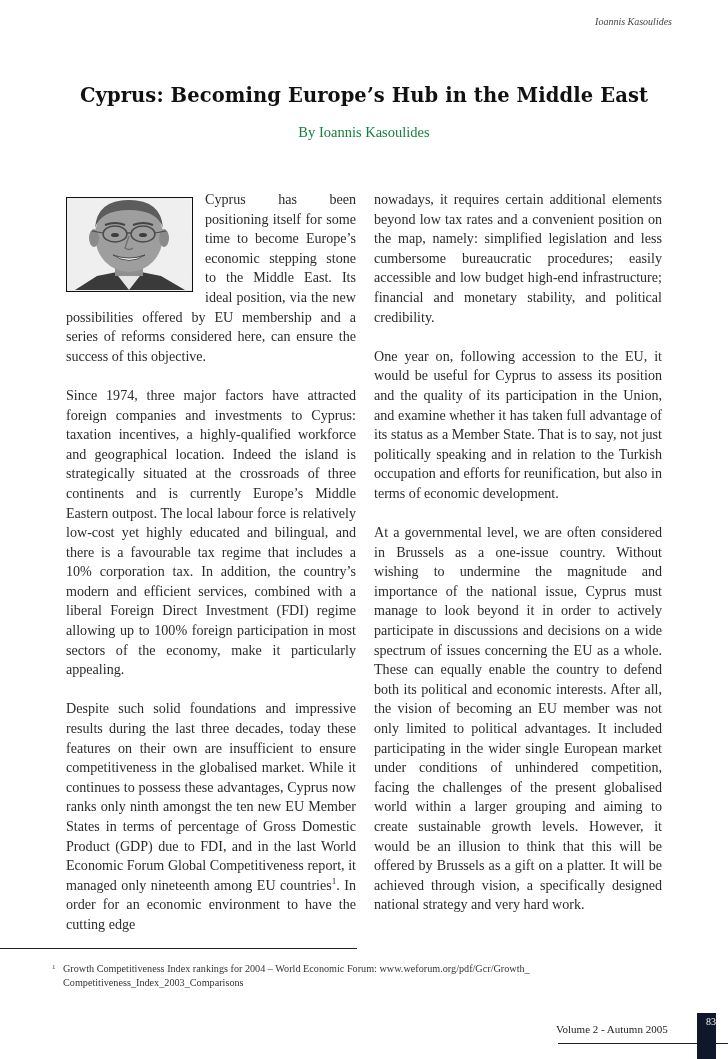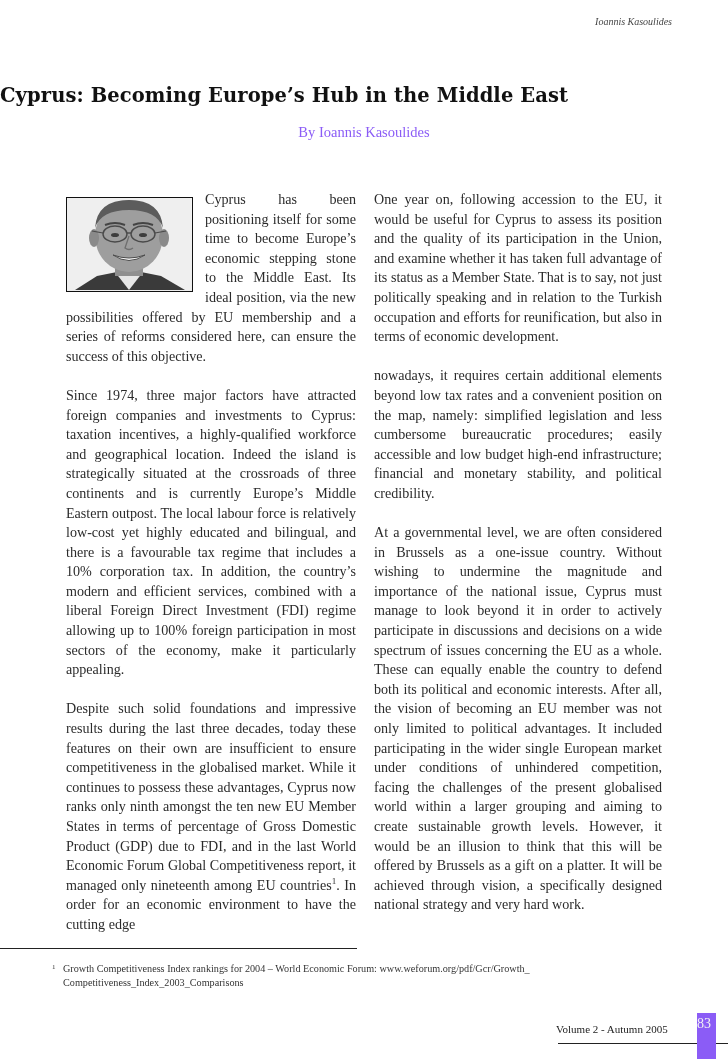--- a/index.html
+++ b/index.html
@@ -6,27 +6,27 @@
   body {
     width: 728px; height: 1059px; position: relative; overflow: hidden;
     font-family: "Liberation Serif", "DejaVu Serif", serif;
     color: #2a2a2a;
   }
   .running-head {
     position: absolute; top: 16px; right: 56px;
     font-style: italic; font-size: 10px; color: #444;
   }
   .title {
-    position: absolute; top: 84px; left: 0; width: 728px; text-align: left;
+    position: absolute; top: 84px; left: 0; width: 728px; text-align: center;
     font-family: "DejaVu Serif", serif; font-weight: bold; font-size: 19.5px;
     color: #111; letter-spacing: 0.1px;
   }
   .byline {
     position: absolute; top: 124px; left: 0; width: 728px; text-align: center;
-    font-size: 14.5px; color: #8b5cf6;
+    font-size: 14.5px; color: #15803d;
   }
   .col {
     position: absolute; font-size: 14.1px; line-height: 19.6px;
     text-align: justify; color: #2b2b2b;
   }
   .col p { margin: 0 0 19.6px 0; }
   .col-left { left: 66px; top: 190px; width: 290px; }
   .col-right { left: 374px; top: 190px; width: 288px; }
   .photo {
     float: left; width: 127px; height: 95px; margin: 7px 12px 4px 0;
@@ -52,21 +52,21 @@
   .footer-label {
     position: absolute; top: 1023px; left: 556px;
     font-size: 11px; color: #222;
   }
   .footer-rule {
     position: absolute; top: 1043px; left: 558px; width: 170px; height: 0;
     border-top: 1px solid #222;
   }
   .page-num {
     position: absolute; top: 1013px; left: 697px; width: 19px; height: 46px;
-    background: #8b5cf6; color: #f2f2f2; font-size: 14px; text-align: left;
+    background: #0f172a; color: #f2f2f2; font-size: 10px; text-align: right;
     padding-top: 3px; box-sizing: border-box;
   }
 </style>
 </head>
 <body>
 
 <div class="running-head">Ioannis Kasoulides</div>
 
 <h1 class="title" style="margin:0;">Cyprus: Becoming Europe’s Hub in the Middle East</h1>
 <div class="byline">By Ioannis Kasoulides</div>
@@ -104,22 +104,22 @@
 
       <path d="M46 57 Q62 68 78 57 Q62 63 46 57 Z" fill="#f2f2f2" stroke="#4a4a4a" stroke-width="1"></path>
     </svg>
   </div>
   <p>Cyprus has been positioning itself for some time to become Europe’s economic stepping stone to the Middle East. Its ideal position, via the new possibilities offered by EU membership and a series of reforms considered here, can ensure the success of this objective.</p>
   <p>Since 1974, three major factors have attracted foreign companies and investments to Cyprus: taxation incentives, a highly-qualified workforce and geographical location. Indeed the island is strategically situated at the crossroads of three continents and is currently Europe’s Middle Eastern outpost. The local labour force is relatively low-cost yet highly educated and bilingual, and there is a favourable tax regime that includes a 10% corporation tax.  In addition, the country’s modern and efficient services, combined with a liberal Foreign Direct Investment (FDI) regime allowing up to 100% foreign participation in most sectors of the economy, make it particularly appealing.</p>
   <p><span>Despite such solid foundations and impressive results during the last three decades, today these features on their own are insufficient to ensure competitiveness in the globalised market. While it continues to possess these advantages, Cyprus now ranks only ninth amongst the ten new EU Member States in terms of percentage of Gross Domestic Product (GDP) due to FDI, and in the last World Economic Forum Global Competitiveness report, it managed only nineteenth among EU countries</span><sup>1</sup><span>. In order for an economic environment to have the cutting edge</span></p>
 </div>
 
 <div class="col col-right">
+  <p>nowadays, it requires certain additional elements beyond low tax rates and a convenient position on the map, namely: simplified legislation and less cumbersome bureaucratic procedures; easily accessible and low budget high-end infrastructure; financial and monetary stability, and political credibility.</p>
   <p>One year on, following accession to the EU, it would be useful for Cyprus to assess its position and the quality of its participation in the Union, and examine whether it has taken full advantage of its status as a Member State. That is to say, not just politically speaking and in relation to the Turkish occupation and efforts for reunification, but also in terms of economic development.</p>
-  <p>nowadays, it requires certain additional elements beyond low tax rates and a convenient position on the map, namely: simplified legislation and less cumbersome bureaucratic procedures; easily accessible and low budget high-end infrastructure; financial and monetary stability, and political credibility.</p>
   <p>At a governmental level, we are often considered in Brussels as a one-issue country. Without wishing to undermine the magnitude and importance of the national issue, Cyprus must manage to look beyond it in order to actively participate in discussions and decisions on a wide spectrum of issues concerning the EU as a whole. These can equally enable the country to defend both its political and economic interests. After all, the vision of becoming an EU member was not only limited to political advantages. It included participating in the wider single European market under conditions of unhindered competition, facing the challenges of the present globalised world within a larger grouping and aiming to create sustainable growth levels. However, it would be an illusion to think that this will be offered by Brussels as a gift on a platter. It will be achieved through vision, a specifically designed national strategy and very hard work.</p>
 </div>
 
 <div class="fn-rule"></div>
 <div class="footnote">
   <span class="fn-num">1</span>
   <span class="fn-text">Growth Competitiveness Index rankings for 2004 – World Economic Forum: www.weforum.org/pdf/Gcr/Growth_ Competitiveness_Index_2003_Comparisons</span>
 </div>
 
 <div class="footer-label">Volume 2 - Autumn 2005</div>

